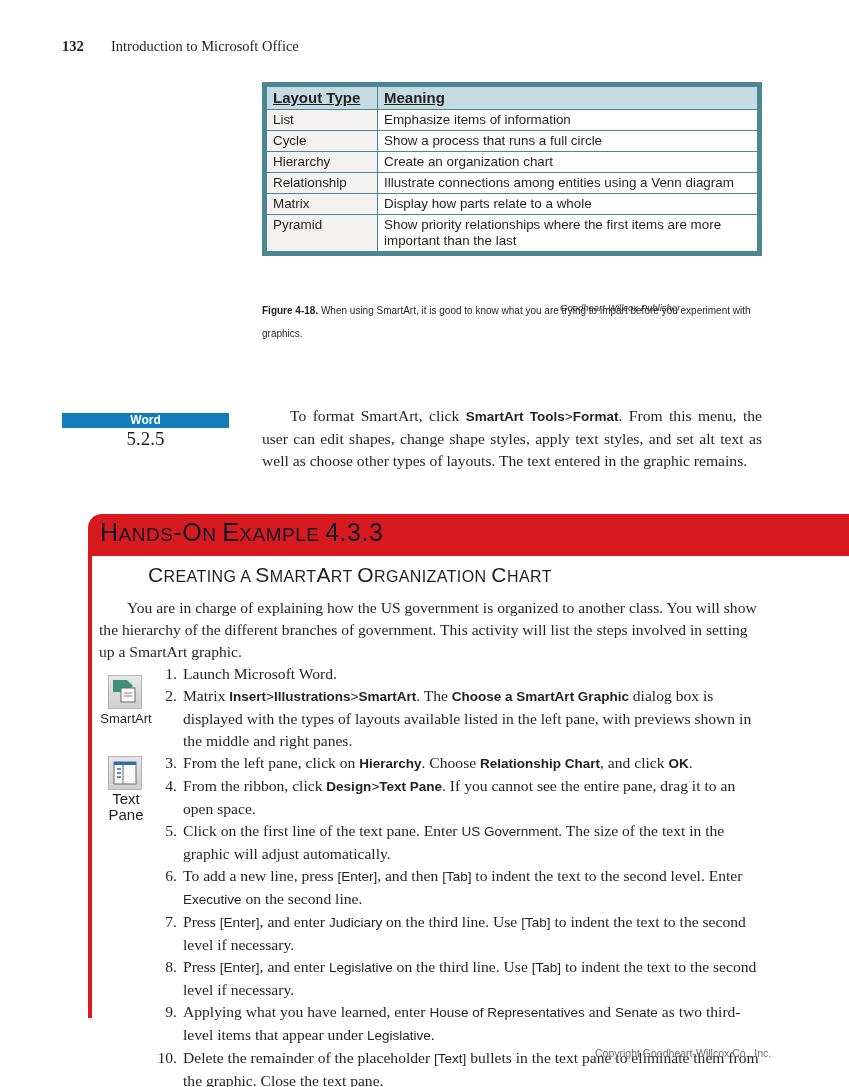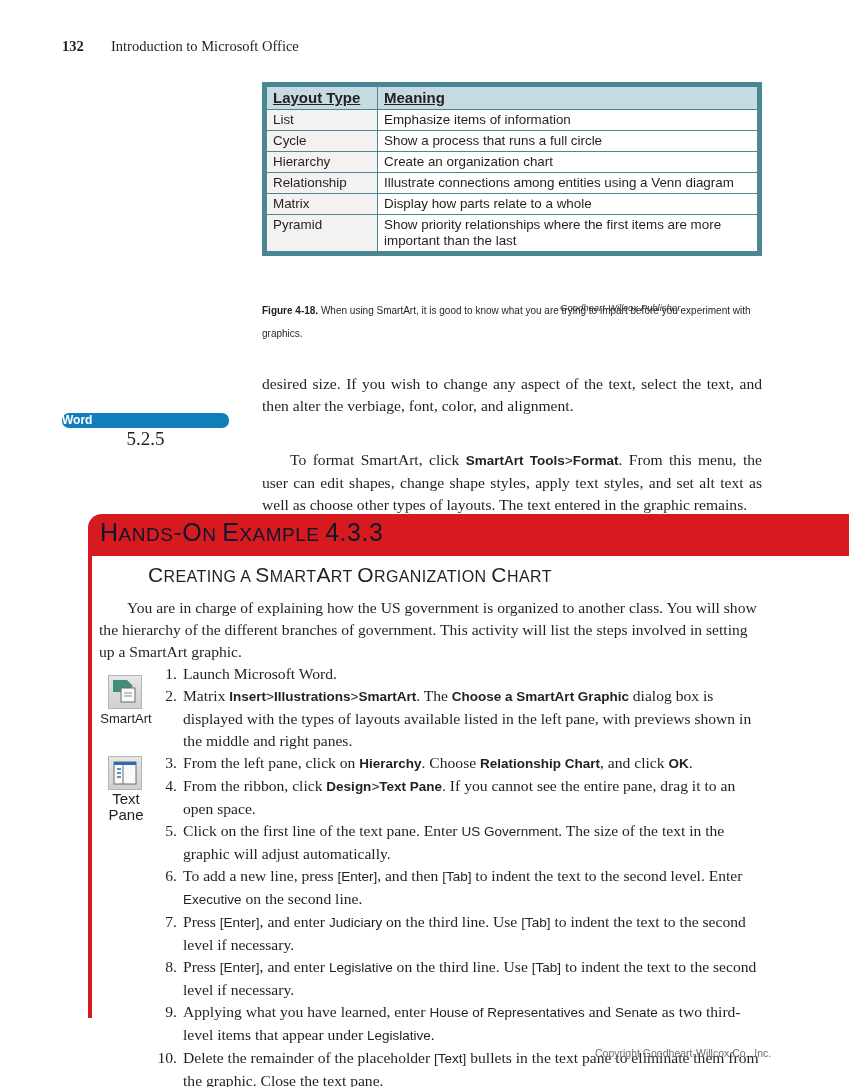--- a/index.html
+++ b/index.html
@@ -20,21 +20,21 @@
 
   .credit { left:560px; top:302px; width:202px; text-align:left; font-size:9.5px; font-style:italic; color:#333; }
   .caption { left:262px; top:299px; width:500px; font-size:10px; line-height:23px; }
   .caption b { font-weight:bold; }
 
   .body-text { left:262px; top:373px; width:500px; font-size:15.6px; line-height:22px; text-align:justify; }
   .body-text p { margin:0; }
   .body-text p.indent { text-indent:28px;margin-top:32px; }
   .body-text b { font-family:"Liberation Sans", sans-serif; font-size:13.5px; }
 
-  .word-badge { left:62px; top:413px; width:167px; height:15px; background:#117dbb; color:#fff; font-size:12px; font-weight:bold; text-align:left; line-height:15px;border-radius:7px; }
+  .word-badge { left:62px; top:413px; width:167px; height:15px; background:#117dbb; color:#fff; font-size:12px; font-weight:bold; text-align:center; line-height:15px; }
   .word-num { left:62px; top:428px; width:167px; text-align:center; font-size:19px; }
 
   
   .hands-bar { left:88px; top:514px; width:761px; height:42px; background:#d71920; border-radius:14px 0 0 0; }
   .hands-title { left:100px; top:518px; color:#0f172a; font-size:25px; font-family:"Liberation Sans", sans-serif; letter-spacing:0.5px; }
   .hands-title .sm { font-size:19px; }
   .hands-rule { left:88px; top:556px; width:4px; height:462px; background:#d71920; }
   .sub-title { left:148px; top:563px; font-size:21px; font-family:"Liberation Sans", sans-serif; color:#231f20; letter-spacing:0.4px; }
   .sub-title .sm { font-size:16px; }
 
@@ -98,21 +98,20 @@
 
 <div class="abs credit sans">Goodheart-Willcox Publisher</div>
 <div class="abs caption sans">
   <b>Figure 4-18.</b><span> When using SmartArt, it is good to know what you are trying to impart before you experiment with graphics.</span>
 </div>
 
 <div class="abs word-badge sans">Word</div>
 <div class="abs word-num">5.2.5</div>
 
 <div class="abs body-text">
-  <p>desired size. If you wish to change any aspect of the text, select the text, and then alter the verbiage, font, color, and alignment.</p>
   <p class="indent"><span>To format SmartArt, click </span><b>SmartArt Tools</b><span class="sans" style="font-size:13.5px">&gt;</span><b>Format</b><span>. From this menu, the user can edit shapes, change shape styles, apply text styles, and set alt text as well as choose other types of layouts. The text entered in the graphic remains.</span></p>
 </div>
 
 <div class="abs hands-bar"></div>
 <div class="abs hands-title"><span>H</span><span class="sm">ANDS</span><span>-</span><span>O</span><span class="sm">N </span><span>E</span><span class="sm">XAMPLE </span><span>4.3.3</span></div>
 <div class="abs hands-rule"></div>
 <div class="abs sub-title"><span>C</span><span class="sm">REATING A </span><span>S</span><span class="sm">MART</span><span>A</span><span class="sm">RT </span><span>O</span><span class="sm">RGANIZATION </span><span>C</span><span class="sm">HART</span></div>
 
 <div class="abs intro">
   <p>You are in charge of explaining how the US government is organized to another class. You will show the hierarchy of the different branches of government. This activity will list the steps involved in setting up a SmartArt graphic.</p>

